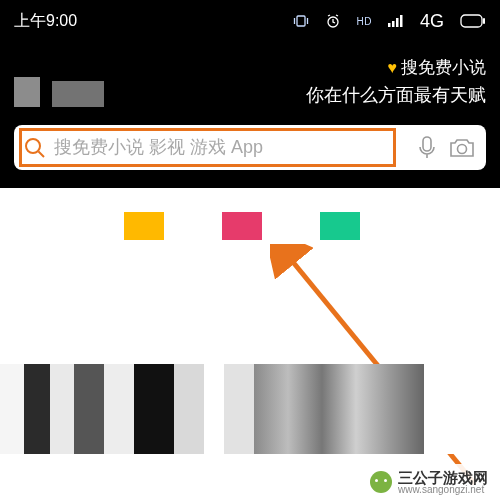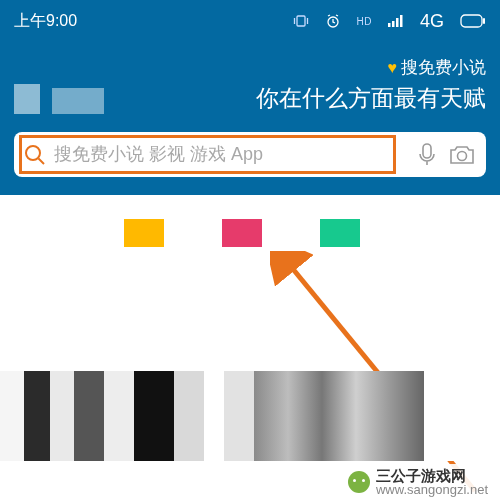--- a/index.html
+++ b/index.html
@@ -1,28 +1,28 @@
 <!DOCTYPE html>
 <html><head>
   <meta charset="utf-8">
   <style>
     * { margin: 0; padding: 0; box-sizing: border-box; }
     body { font-family: -apple-system, "PingFang SC", sans-serif; width: 500px; height: 500px; overflow: hidden; position: relative; background: #fff; }
-    .header { background: #0369a1; padding: 10px 14px 18px; }
+    .header { background: #000000; padding: 10px 14px 18px; }
     .status-bar { display: flex; justify-content: space-between; align-items: center; color: #fff; font-size: 16px; height: 22px; }
     .status-left { font-weight: 500; }
     .status-right { display: flex; align-items: center; gap: 16px; }
     .status-right svg { display: block; }
     .banner { margin-top: 24px; display: flex; justify-content: space-between; align-items: flex-end; }
     .banner-left { display: flex; gap: 12px; align-items: flex-end; }
     .blk1 { width: 26px; height: 30px; background: rgba(255,255,255,0.55); }
     .blk2 { width: 52px; height: 26px; background: rgba(255,255,255,0.45); }
     .banner-right { text-align: right; color: #fff; }
     .banner-line1 { display: flex; align-items: center; justify-content: flex-end; gap: 4px; font-size: 17px; margin-bottom: 4px; }
-    .banner-line2 { font-size: 23px; margin-left: 25px; }
+    .banner-line2 { font-size: 18px; margin-left: 25px; }
     .heart { color: #ffc107; font-size: 16px; }
     .search-row { margin-top: 18px; display: flex; align-items: center; background: #fff; border-radius: 8px; padding: 8px 10px; position: relative; }
     .search-highlight { position: absolute; inset: 3px 90px 3px 5px; border: 3px solid #e8721c; pointer-events: none; }
     .search-icon { color: #e8721c; flex-shrink: 0; }
     .search-input { flex: 1; border: none; outline: none; font-size: 18px; color: #888; padding: 4px 8px; background: transparent; }
     .search-input::placeholder { color: #a8a8a8; }
     .mic-icon, .cam-icon { color: #9a9a9a; margin-left: 10px; flex-shrink: 0; }
     .content { position: relative; background: #fff; height: 300px; padding: 18px 30px; }
     .row1 { display: flex; gap: 58px; margin-left: 94px; margin-top: 6px; }
     .sq { width: 40px; height: 28px; }
@@ -128,15 +128,15 @@
     <div class="m" style="width:30px;background:#e2e2e2"></div>
     <div class="m" style="width:170px;background:linear-gradient(90deg,#8a8a8a,#bdbdbd,#777,#cfcfcf,#999,#666)"></div>
     <div class="m" style="width:76px;background:#fff"></div>
   </div>
 </div>
 
 <div class="footer">
   <div class="footer-logo"></div>
   <div>
     <div style="font-weight:600;line-height:1">三公子游戏网</div>
-    <div style="font-size:13px;color:#888;line-height:1">www.sangongzi.net</div>
+    <div style="font-size:10px;color:#888;line-height:1">www.sangongzi.net</div>
   </div>
 </div>
 
 </body></html>

